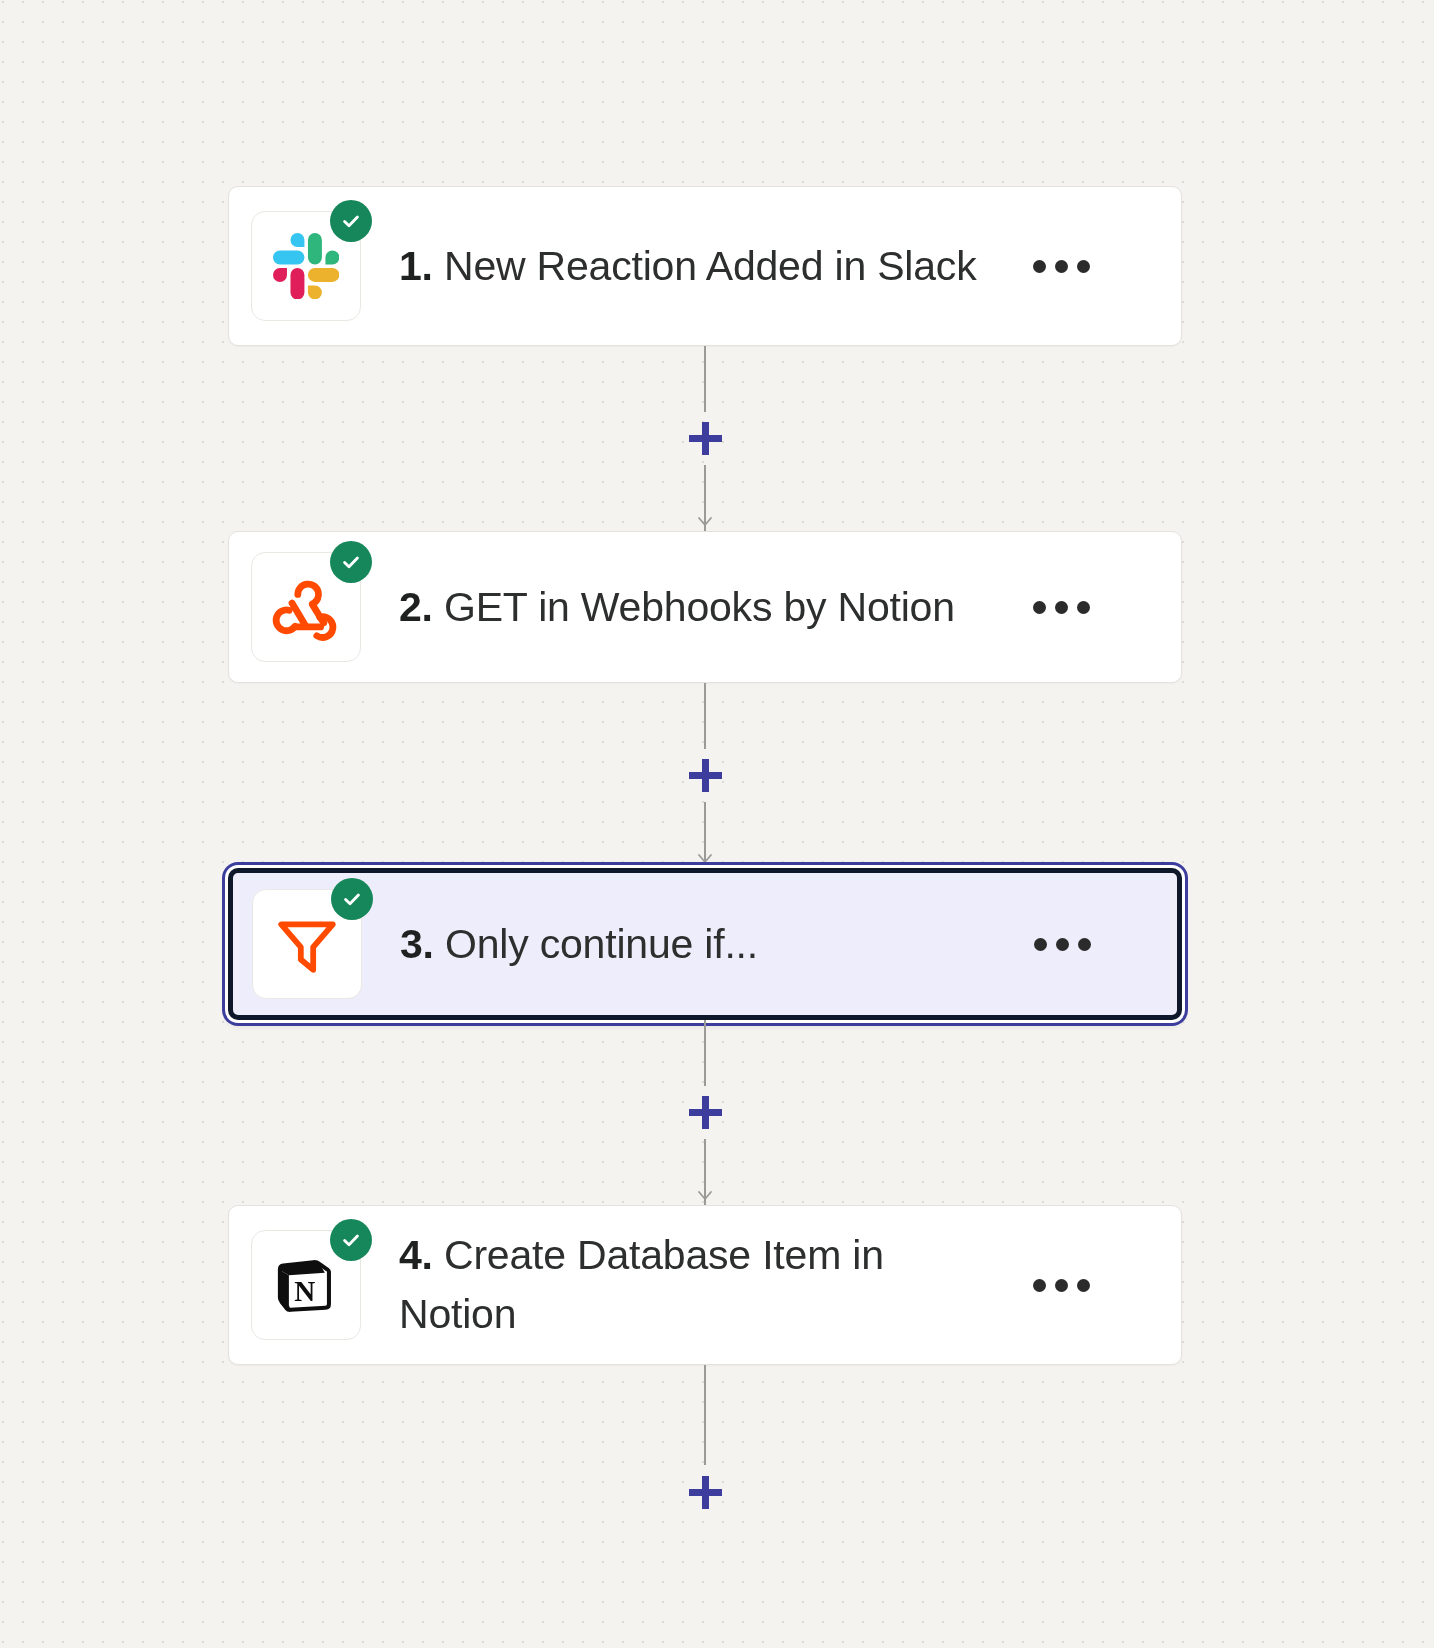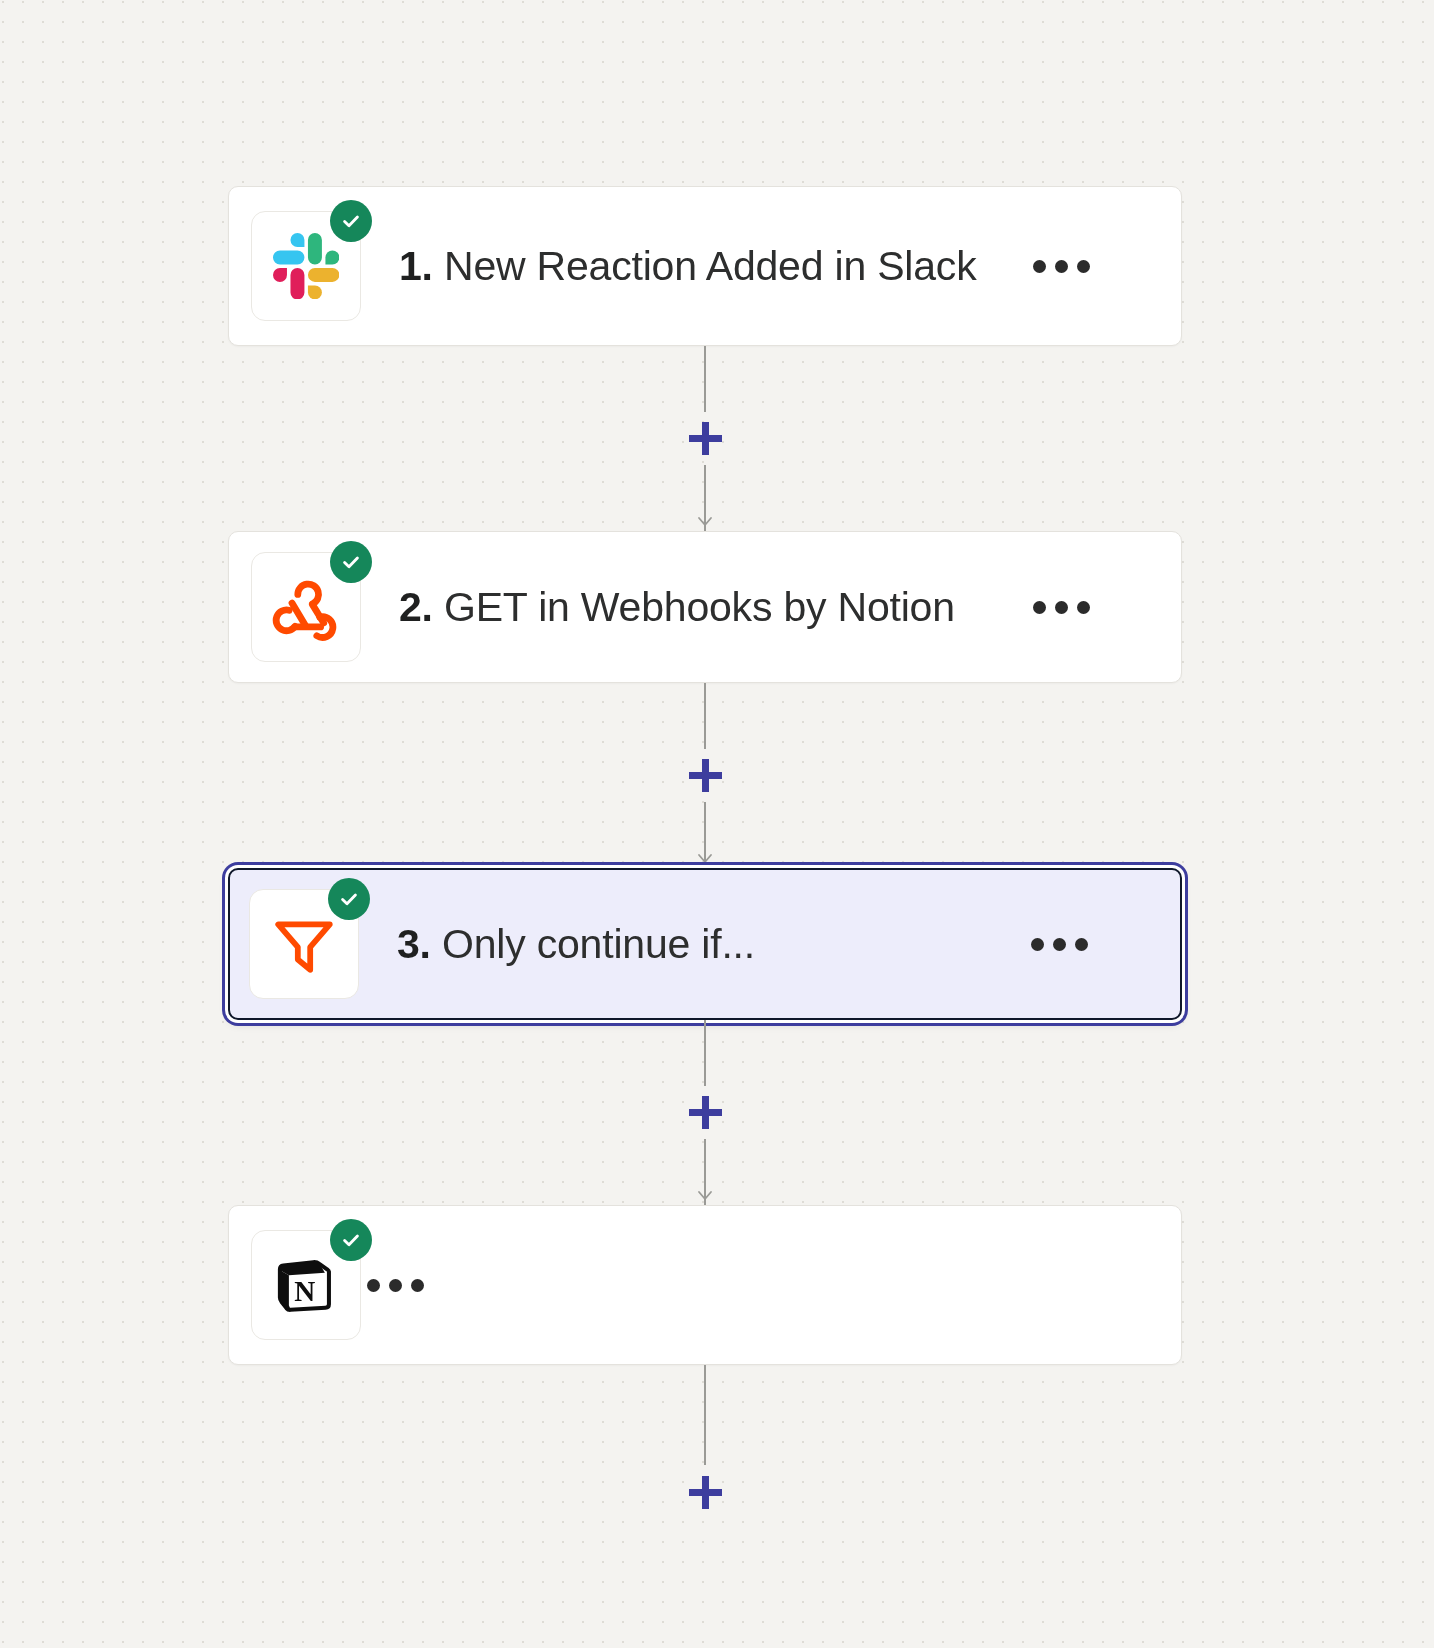--- a/index.html
+++ b/index.html
@@ -45,21 +45,21 @@
     padding: 0 28px 0 22px;
     box-shadow: 0 1px 2px rgba(0,0,0,0.035);
   }
 
   .step-card.two-line { height: 160px; }
   .step-card.one-line { height: 152px; }
 
   
   .step-card.selected {
     background: #EDEDFB;
-    border: 2px solid #0f172a;
+    border: 5px solid #0f172a;
     box-shadow:
       0 0 0 3px #FFFFFF,
       0 0 0 6px #3D3D9E,
       0 4px 10px rgba(0,0,0,0.13);
     padding-left: 19px;
   }
 
   
   .icon-tile {
     position: relative;
@@ -325,20 +325,24 @@
             <path d="M22.4 34.4 L22.4 82.8 L25 90.1 L20.9 88.2 L18.7 87.7 L10.4 76.9 C8.6 74.4 7.9 72.5 7.9 70.3 L7.9 26.4 Z" fill="#0E0E0E"></path>
             <text x="48" y="76" font-family="'Liberation Serif', serif" font-size="47" font-weight="700" fill="#0E0E0E" text-anchor="middle">N</text>
           </svg>
         </span>
         <span class="status-badge">
           <svg width="22" height="22" viewBox="0 0 24 24" fill="none" xmlns="http://www.w3.org/2000/svg">
             <path d="M5 12.5L9.8 17.2L19 7.6" stroke="#FFFFFF" stroke-width="3.1" stroke-linecap="round" stroke-linejoin="round"></path>
           </svg>
         </span>
       </div>
+      <div class="step-title">
+        <span class="step-index">4.</span> 
+        <span>Create Database Item in Notion</span>
+      </div>
       <div class="more-menu">
         <span></span>
         <span></span>
         <span></span>
       </div>
     </div>
 
     <div class="connector tail">
       <div class="connector-line-top"></div>
       <div class="add-step-button">

